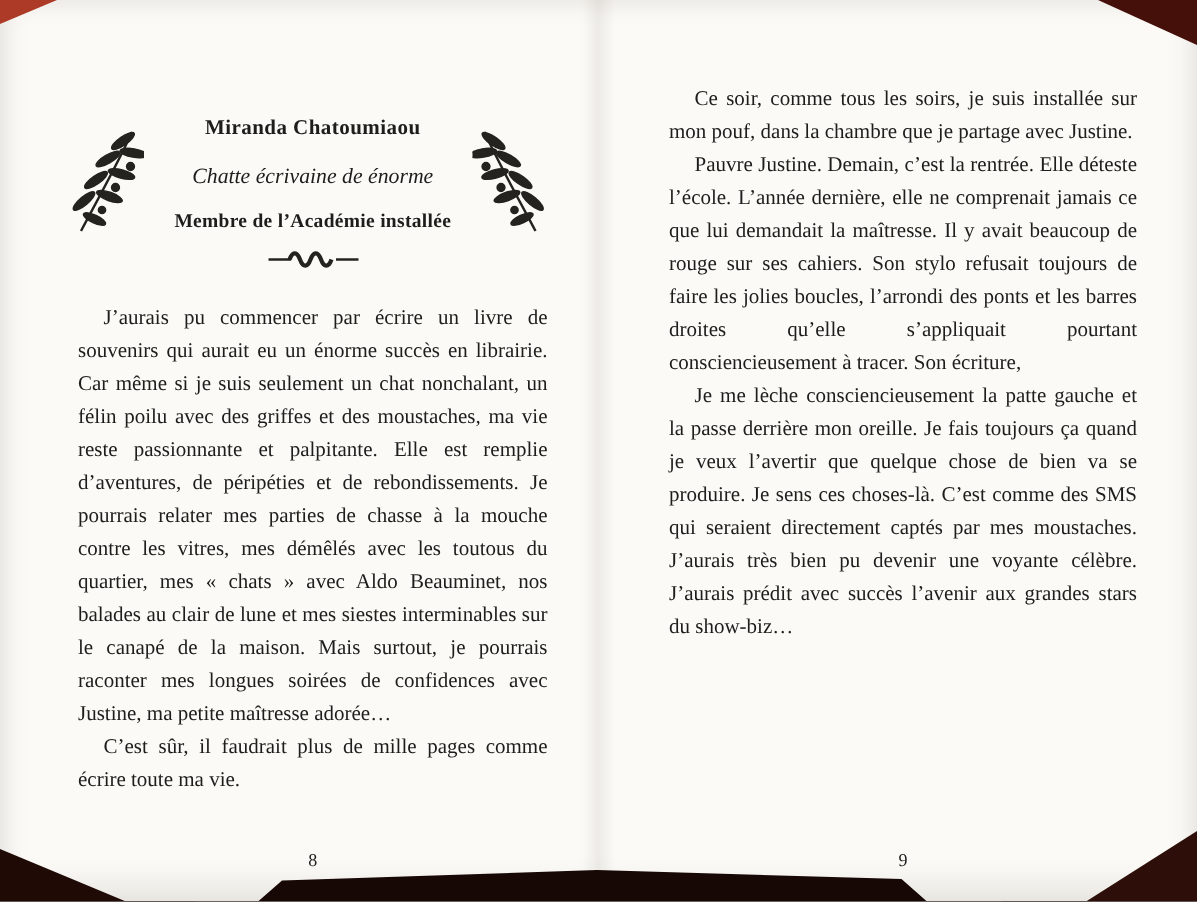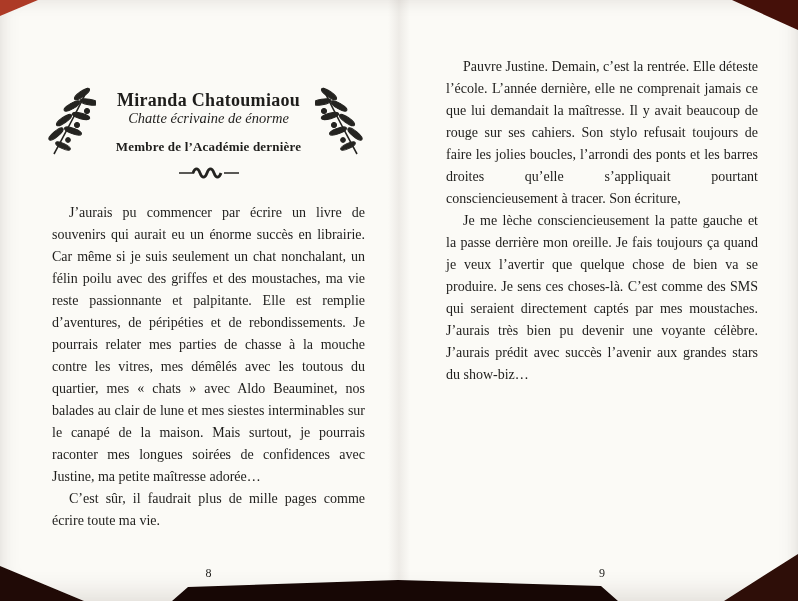--- a/index.html
+++ b/index.html
@@ -36,22 +36,22 @@
     position:absolute;left:388px;top:0;width:22px;height:100%;
     background:linear-gradient(90deg, rgba(0,0,0,0) 0%, rgba(60,40,30,0.07) 50%, rgba(0,0,0,0) 100%);
   }
 
   .page-col{position:absolute;top:0;height:100%;}
   .page-left{left:52px;width:313px;}
   .page-right{left:446px;width:312px;}
 
   .chapter-header{position:absolute;top:0;left:0;right:0;height:200px;text-align:center;}
   .title{
-    position:absolute;top:74px;left:0;right:0;margin:16px;
-    font-weight:700;font-size:18px;line-height:1.2;letter-spacing:0.3px;font-family:Liberation Serif, serif;
+    position:absolute;top:74px;left:0;right:0;margin:4px;
+    font-weight:700;font-size:14px;line-height:1.2;letter-spacing:0.3px;font-family:Liberation Serif, serif;
   }
   .subtitle{position:absolute;top:110px;left:0;right:0;font-style:italic;font-size:14.5px;}
   .affiliation{position:absolute;top:139px;left:0;right:0;font-weight:700;font-size:13px;letter-spacing:0.2px;}
   .divider{position:absolute;top:166px;left:0;right:0;}
 
   .branch{position:absolute;top:84px;width:54px;height:74px;}
   .branch-left{left:-10px;}
   .branch-right{right:-4px;transform:scaleX(-1);}
 
   .body{
@@ -118,41 +118,42 @@
               <ellipse cx="21" cy="62" rx="8" ry="2.6" transform="rotate(25 21 62)"></ellipse>
               <circle cx="45" cy="27" r="2.6"></circle>
               <circle cx="35" cy="41" r="2.6"></circle>
               <circle cx="26" cy="56" r="2.4"></circle>
             </g>
           </svg>
         </span>
 
         <h1 class="title">Miranda Chatoumiaou</h1>
         <div class="subtitle">Chatte écrivaine de énorme</div>
-        <div class="affiliation">Membre de l’Académie dernière</div>
+        <div class="affiliation">Membre de l’Académie installée</div>
 
         <div class="divider">
           <svg width="64" height="14" viewBox="0 0 64 14" xmlns="http://www.w3.org/2000/svg">
             <path d="M2 7 H17" stroke="#242320" stroke-width="1.6" fill="none"></path>
             <path d="M47 7 H62" stroke="#242320" stroke-width="1.6" fill="none"></path>
             <path d="M16 7 c2 -5.5 5 -5.5 7 0 c2 5.5 5 5.5 7 0 c2 -5.5 5 -5.5 7 0 c2 5.5 5 5.5 7 0" fill="none" stroke="#242320" stroke-width="2.8"></path>
           </svg>
         </div>
       </header>
 
       <div class="body">
         <p>J’aurais pu commencer par écrire un livre de souvenirs qui aurait eu un énorme succès en librairie. Car même si je suis seulement un chat nonchalant, un félin poilu avec des griffes et des moustaches, ma vie reste passionnante et palpitante. Elle est remplie d’aventures, de péripéties et de rebondissements. Je pourrais relater mes parties de chasse à la mouche contre les vitres, mes démêlés avec les toutous du quartier, mes « chats » avec Aldo Beauminet, nos balades au clair de lune et mes siestes interminables sur le canapé de la maison. Mais surtout, je pourrais raconter mes longues soirées de confidences avec Justine, ma petite maîtresse adorée…</p>
         <p>C’est sûr, il faudrait plus de mille pages comme écrire toute ma vie.</p>
       </div>
 
       <div class="pagenum">8</div>
     </section>
 
     <section class="page-col page-right">
       <div class="body">
+        <p>Ce soir, comme tous les soirs, je suis installée sur mon pouf, dans la chambre que je partage avec Justine.</p>
         <p>Pauvre Justine. Demain, c’est la rentrée. Elle déteste l’école. L’année dernière, elle ne comprenait jamais ce que lui demandait la maîtresse. Il y avait beaucoup de rouge sur ses cahiers. Son stylo refusait toujours de faire les jolies boucles, l’arrondi des ponts et les barres droites qu’elle s’appliquait pourtant consciencieusement à tracer. Son écriture,</p>
         <p>Je me lèche consciencieusement la patte gauche et la passe derrière mon oreille. Je fais toujours ça quand je veux l’avertir que quelque chose de bien va se produire. Je sens ces choses-là. C’est comme des SMS qui seraient directement captés par mes moustaches. J’aurais très bien pu devenir une voyante célèbre. J’aurais prédit avec succès l’avenir aux grandes stars du show-biz…</p>
       </div>
 
       <div class="pagenum">9</div>
     </section>
   </div>
 </div>
 
 </body></html>

